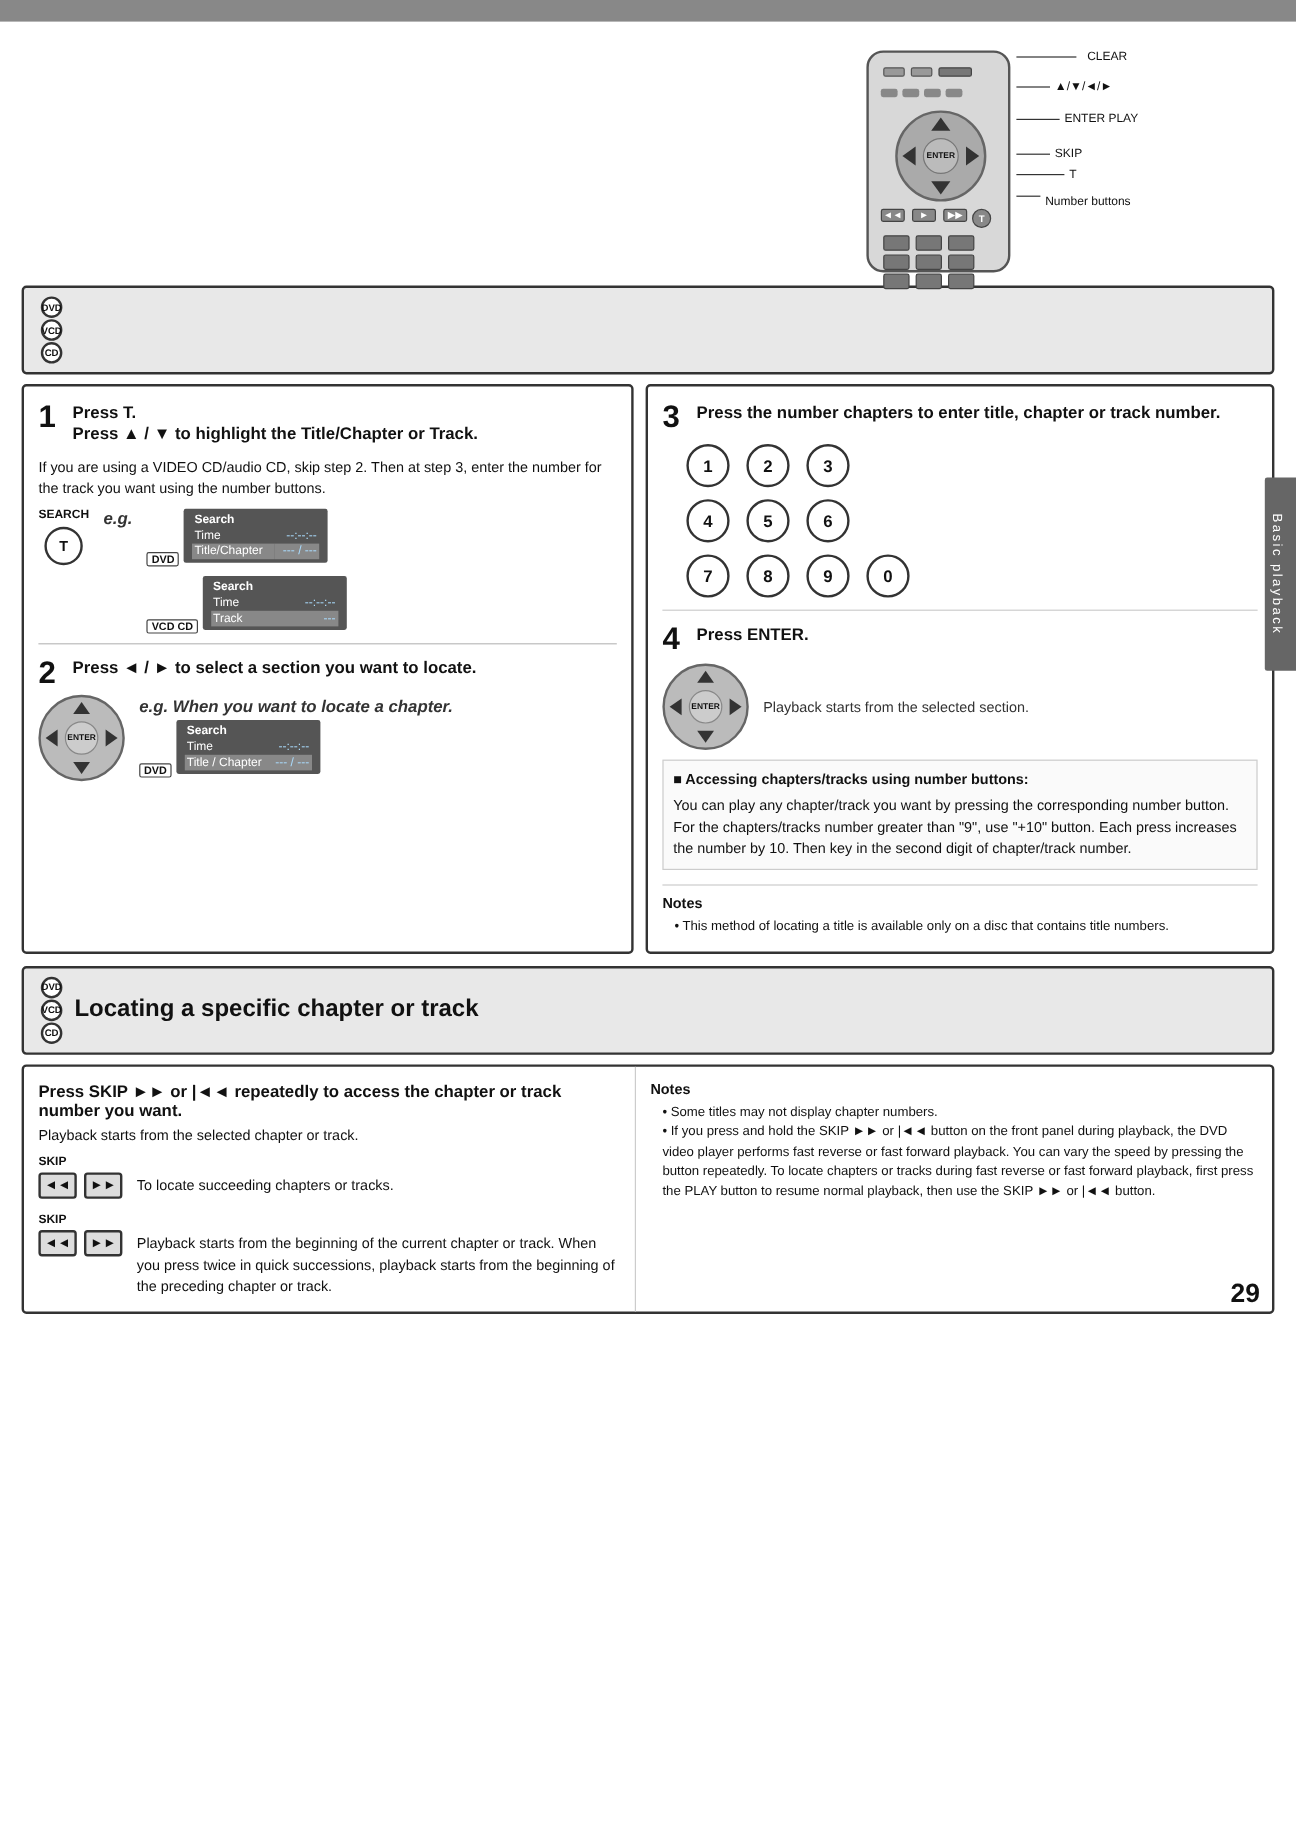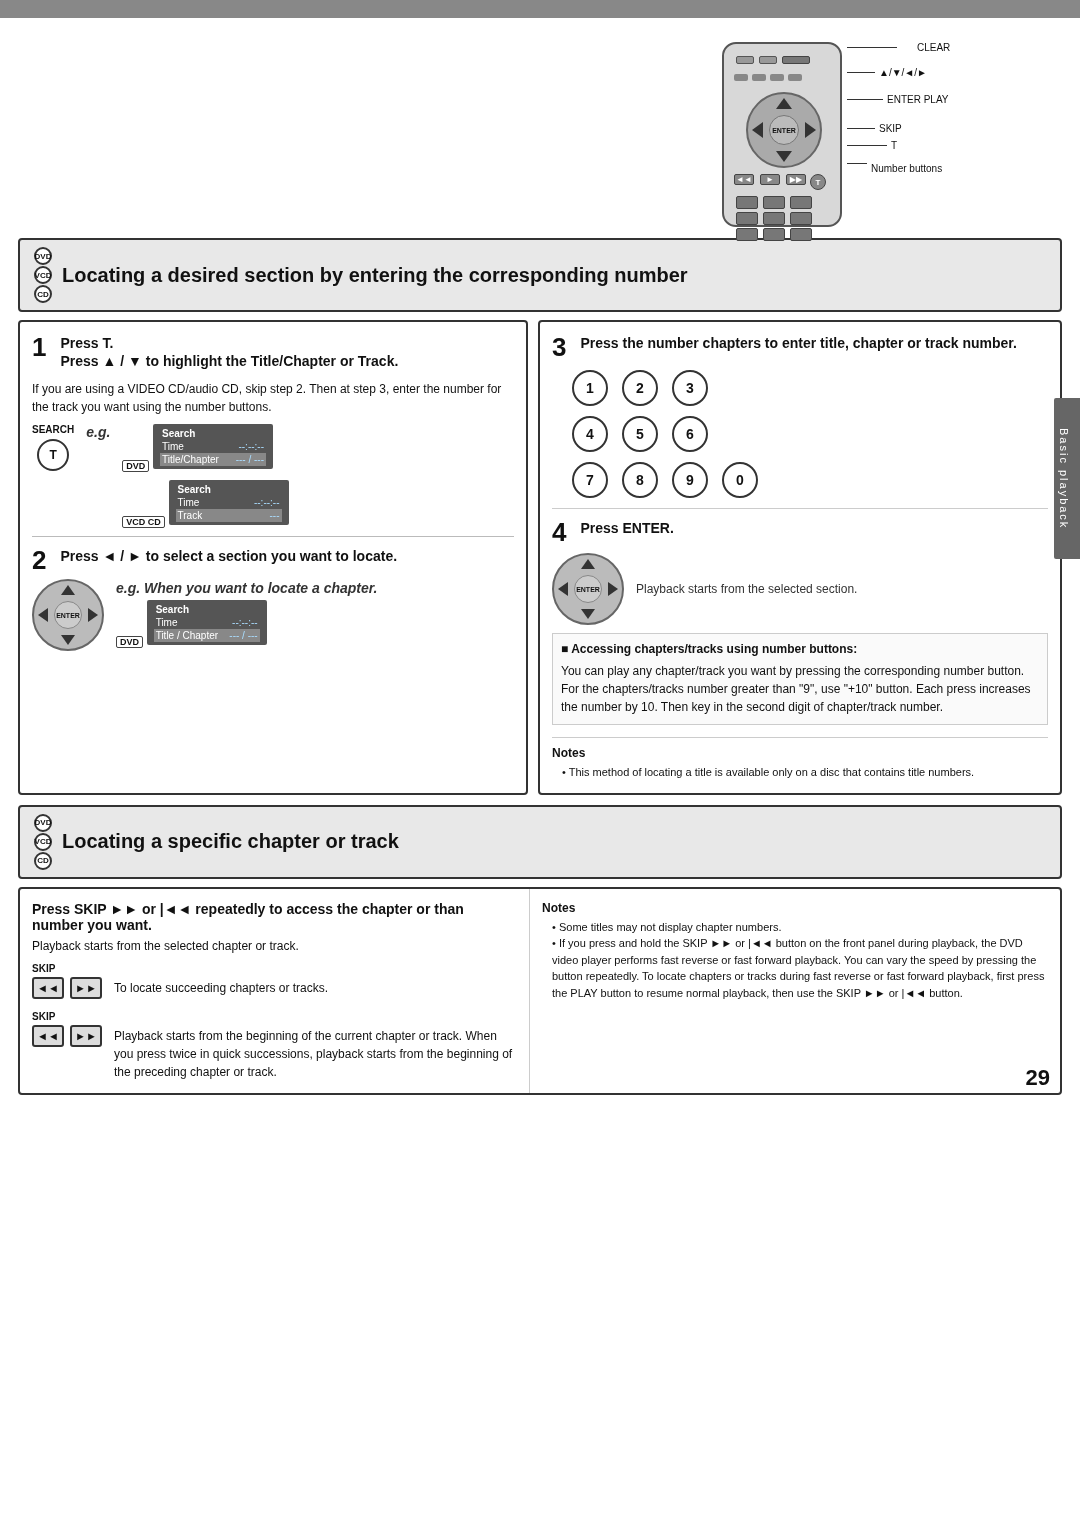--- a/index.html
+++ b/index.html
@@ -341,21 +341,21 @@
           <div style="width:22px;height:13px;background:#777;border-radius:2px;border:1px solid #444;"></div>
           <div style="width:22px;height:13px;background:#777;border-radius:2px;border:1px solid #444;"></div>
           <div style="width:22px;height:13px;background:#777;border-radius:2px;border:1px solid #444;"></div>
         </div>
       </div>
 
       <div style="position:absolute;left:205px;top:10px;display:flex;flex-direction:column;gap:0;">
 
         <div style="display:flex;align-items:center;margin-bottom:4px;">
           <div style="width:50px;height:1px;background:#333;"></div>
-          <span style="font-size:10px;margin-left:20px;">CLEAR</span>
+          <span style="font-size:10px;margin-left:9px;">CLEAR</span>
         </div>
 
         <div style="display:flex;align-items:center;margin-bottom:8px;margin-top:10px;">
           <div style="width:28px;height:1px;background:#333;"></div>
           <span style="font-size:10px;margin-left:4px;">▲/▼/◄/►</span>
         </div>
 
         <div style="display:flex;align-items:center;margin-bottom:8px;margin-top:8px;">
           <div style="width:36px;height:1px;background:#333;"></div>
           <span style="font-size:10px;margin-left:4px;">ENTER PLAY</span>
@@ -378,21 +378,20 @@
       </div>
     </div>
   </div>
 
   <div class="section-header">
     <div class="disc-icons">
       <div class="disc-icon-circle">DVD</div>
       <div class="disc-icon-circle">VCD</div>
       <div class="disc-icon-circle">CD</div>
     </div>
-    <h2>Locating a desired section by entering the corresponding number</h2>
   </div>
 
   <div class="main-content">
 
     <div class="left-panel">
 
       <div>
         <div class="step-header-row">
           <span class="step-number">1</span>
           <div>
@@ -577,21 +576,21 @@
         <div class="disc-icon-circle">DVD</div>
         <div class="disc-icon-circle">VCD</div>
         <div class="disc-icon-circle">CD</div>
       </div>
       <h2>Locating a specific chapter or track</h2>
     </div>
 
     <div class="section2-content">
 
       <div class="section2-left">
-        <div style="font-weight:bold; font-size:14px; margin-bottom:6px;">Press SKIP ►► or |◄◄ repeatedly to access the chapter or than number you want.</div>
+        <div style="font-weight:bold; font-size:14px; margin-bottom:6px;">Press SKIP ►► or |◄◄ repeatedly to access the chapter or track number you want.</div>
         <div style="font-size:12px; margin-bottom:10px;">Playback starts from the selected chapter or track.</div>
 
         <div style="display:flex;align-items:flex-start;gap:12px;margin-bottom:12px;">
           <div>
             <div style="font-size:10px;font-weight:bold;margin-bottom:3px;">SKIP</div>
             <div style="display:flex;gap:6px;">
               <div style="width:32px;height:22px;border:2px solid #333;border-radius:3px;background:#ddd;display:flex;align-items:center;justify-content:center;font-size:11px;">◄◄</div>
               <div style="width:32px;height:22px;border:2px solid #333;border-radius:3px;background:#ddd;display:flex;align-items:center;justify-content:center;font-size:11px;">►►</div>
             </div>
           </div>

